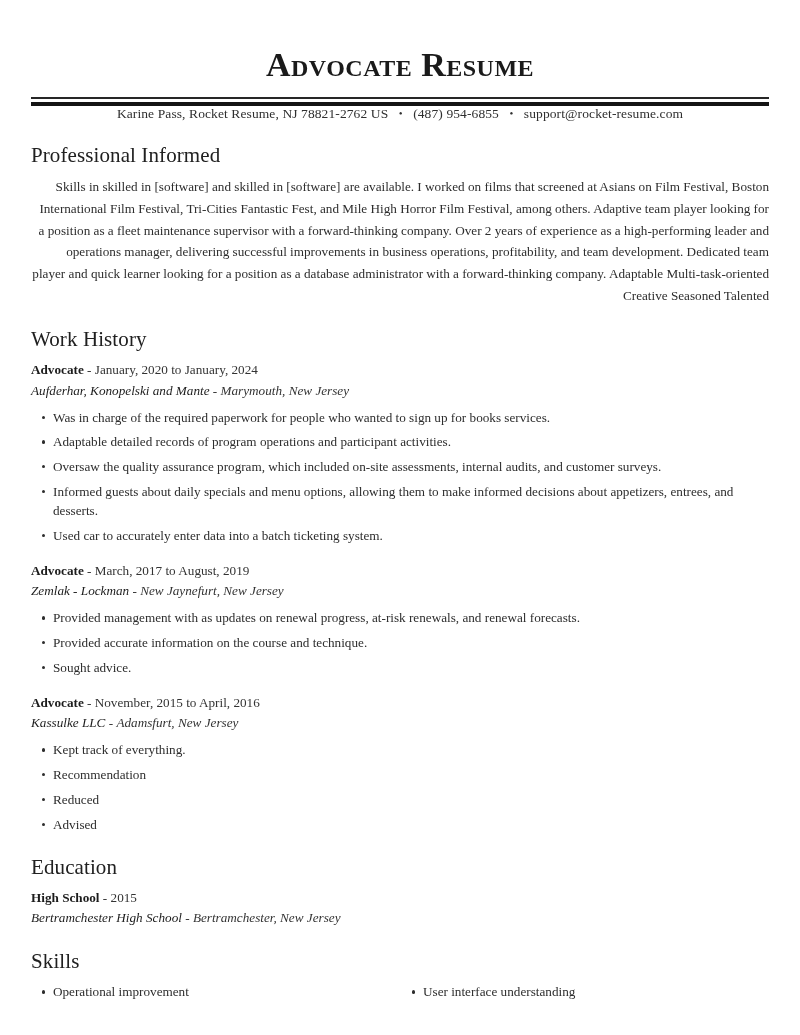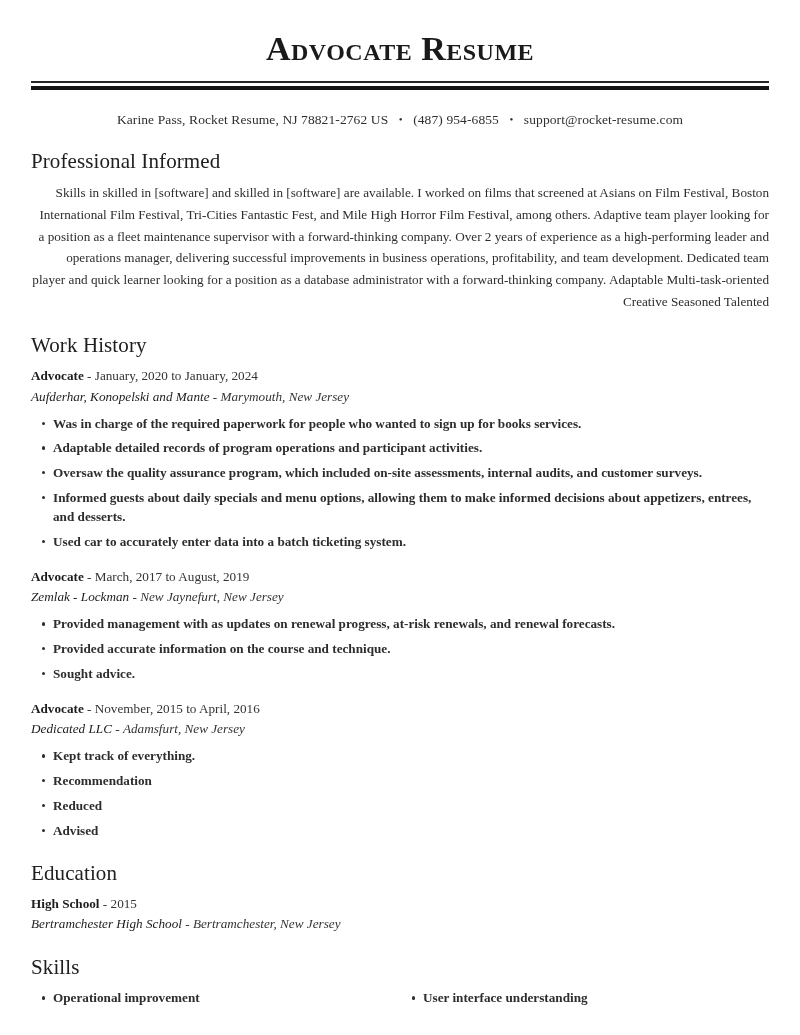--- a/index.html
+++ b/index.html
@@ -12,21 +12,21 @@
     height: 1035px;
     font-family: "Liberation Serif", "DejaVu Serif", serif;
     color: #2b2b2b;
     -webkit-font-smoothing: antialiased;
   }
   .page {
     position: relative;
     width: 800px;
     height: 1035px;
     box-sizing: border-box;
-    padding: 0 31px;
+    padding: 16px 31px;
     overflow: hidden;
   }
 
   
   .doc-title {
     margin: 0;
     padding-top: 29px;
     text-align: center;
     font-family: "Liberation Serif", "DejaVu Serif", serif;
     font-weight: bold;
@@ -45,21 +45,20 @@
   }
   .rule-gap {
     height: 3px;
     background: #ffffff;
   }
   .rule-thick {
     height: 4px;
     background: #141414;
   }
   .contact-line {
-    margin-top: 22px;
     text-align: center;
     font-size: 13.5px;
     color: #2f2f2f;
     letter-spacing: 0.1px;
   }
   .contact-sep {
     padding: 0 7px;
     font-size: 11px;
     vertical-align: 1px;
   }
@@ -115,21 +114,20 @@
   }
   .dash {
     color: #333333;
   }
 
   
   ul.bullets {
     list-style: none;
     margin: 7px 0 0 0;
     padding: 0;
-    font-weight: bold;
   }
   ul.bullets li {
     position: relative;
     padding-left: 22px;
     margin-bottom: 5.5px;
     font-size: 13.2px;
     line-height: 1.46;
     color: #2d2d2d;
   }
   ul.bullets li:last-child {
@@ -227,21 +225,21 @@
         <li>Provided accurate information on the course and technique.</li>
         <li>Sought advice.</li>
       </ul>
     </div>
 
     <div class="entry">
       <div class="entry-line">
         <span class="entry-role">Advocate</span><span class="dash"> - </span><span class="entry-dates">November, 2015 to April, 2016</span>
       </div>
       <div class="entry-line">
-        <span class="entry-company">Dedicated LLC</span><span class="dash"> - </span><span class="entry-location">Adamsfurt, New Jersey</span>
+        <span class="entry-company">Kassulke LLC</span><span class="dash"> - </span><span class="entry-location">Adamsfurt, New Jersey</span>
       </div>
       <ul class="bullets">
         <li>Kept track of everything.</li>
         <li>Recommendation</li>
         <li>Reduced</li>
         <li>Advised</li>
       </ul>
     </div>
   </div>
 

